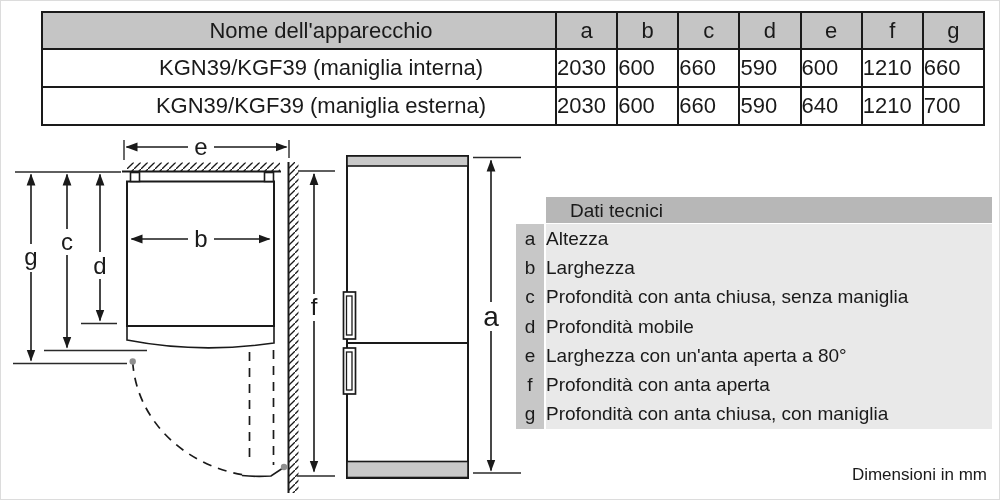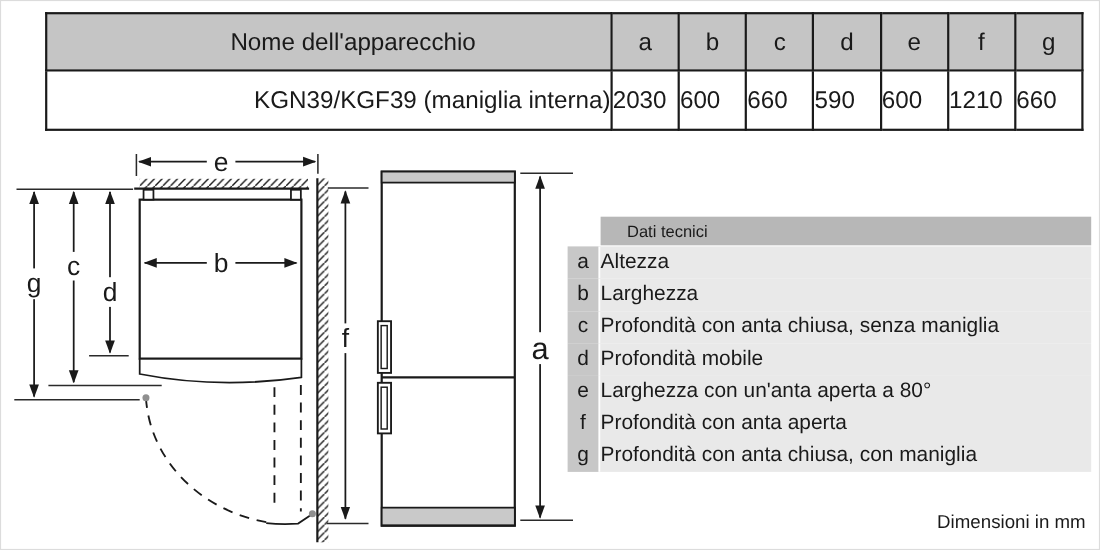--- a/index.html
+++ b/index.html
@@ -21,26 +21,26 @@
   table.spec{
     position:absolute;left:40px;top:10px;width:944px;height:108px;
     border-collapse:collapse;table-layout:fixed;
     font-size:22px;color:var(--ink);
   }
   table.spec th,table.spec td{
     border:2px solid var(--ink);padding:0;vertical-align:middle;
     white-space:nowrap;overflow:hidden;font-weight:400;
   }
   table.spec .head th{background:var(--table-header-bg);text-align:center;height:35px;}
-  table.spec .name{text-align:right;padding-left:44px;width:468px;}
+  table.spec .name{text-align:center;padding-left:44px;width:468px;}
   table.spec td{text-align:left;height:36px;background:#fff;}
   
   .legend-title{
     position:absolute;left:545px;top:196px;width:446px;height:26px;
-    background:var(--legend-title-bg);font-size:15px;line-height:27px;
+    background:var(--legend-title-bg);font-size:19px;line-height:27px;
     padding-left:24px;box-sizing:border-box;
   }
   .legend-rows{position:absolute;left:515px;top:223px;width:476px;}
   .legend-row{display:flex;height:29.3px;align-items:center;font-size:19px;}
   .legend-key{
     width:28px;height:100%;background:var(--legend-key-bg);
     display:flex;align-items:center;justify-content:center;
     border-right:2px solid #fff;flex:none;
   }
   .legend-label{
@@ -87,20 +87,30 @@
     <tr>
       <td class="name">KGN39/KGF39 (maniglia interna)</td>
       <td>2030</td>
       <td>600</td>
       <td>660</td>
       <td>590</td>
       <td>600</td>
       <td>1210</td>
       <td>660</td>
     </tr>
+    <tr>
+      <td class="name">KGN39/KGF39 (maniglia esterna)</td>
+      <td>2030</td>
+      <td>600</td>
+      <td>660</td>
+      <td>590</td>
+      <td>640</td>
+      <td>1210</td>
+      <td>700</td>
+    </tr>
   </tbody>
     </table>
 
   <svg class="diagram" width="520" height="370" viewBox="0 130 520 370">
     <defs>
       <marker id="arr" viewBox="0 0 12 10" markerWidth="12" markerHeight="10" refX="11" refY="5" orient="auto-start-reverse" markerUnits="userSpaceOnUse">
         <path d="M12,5 L0,0.6 L0,9.4 Z" fill="#1a1a1a"></path>
       </marker>
       <pattern id="hatch" width="7" height="7" patternUnits="userSpaceOnUse">
         <path d="M-1,8 L8,-1" stroke="#1a1a1a" stroke-width="1.3"></path>

